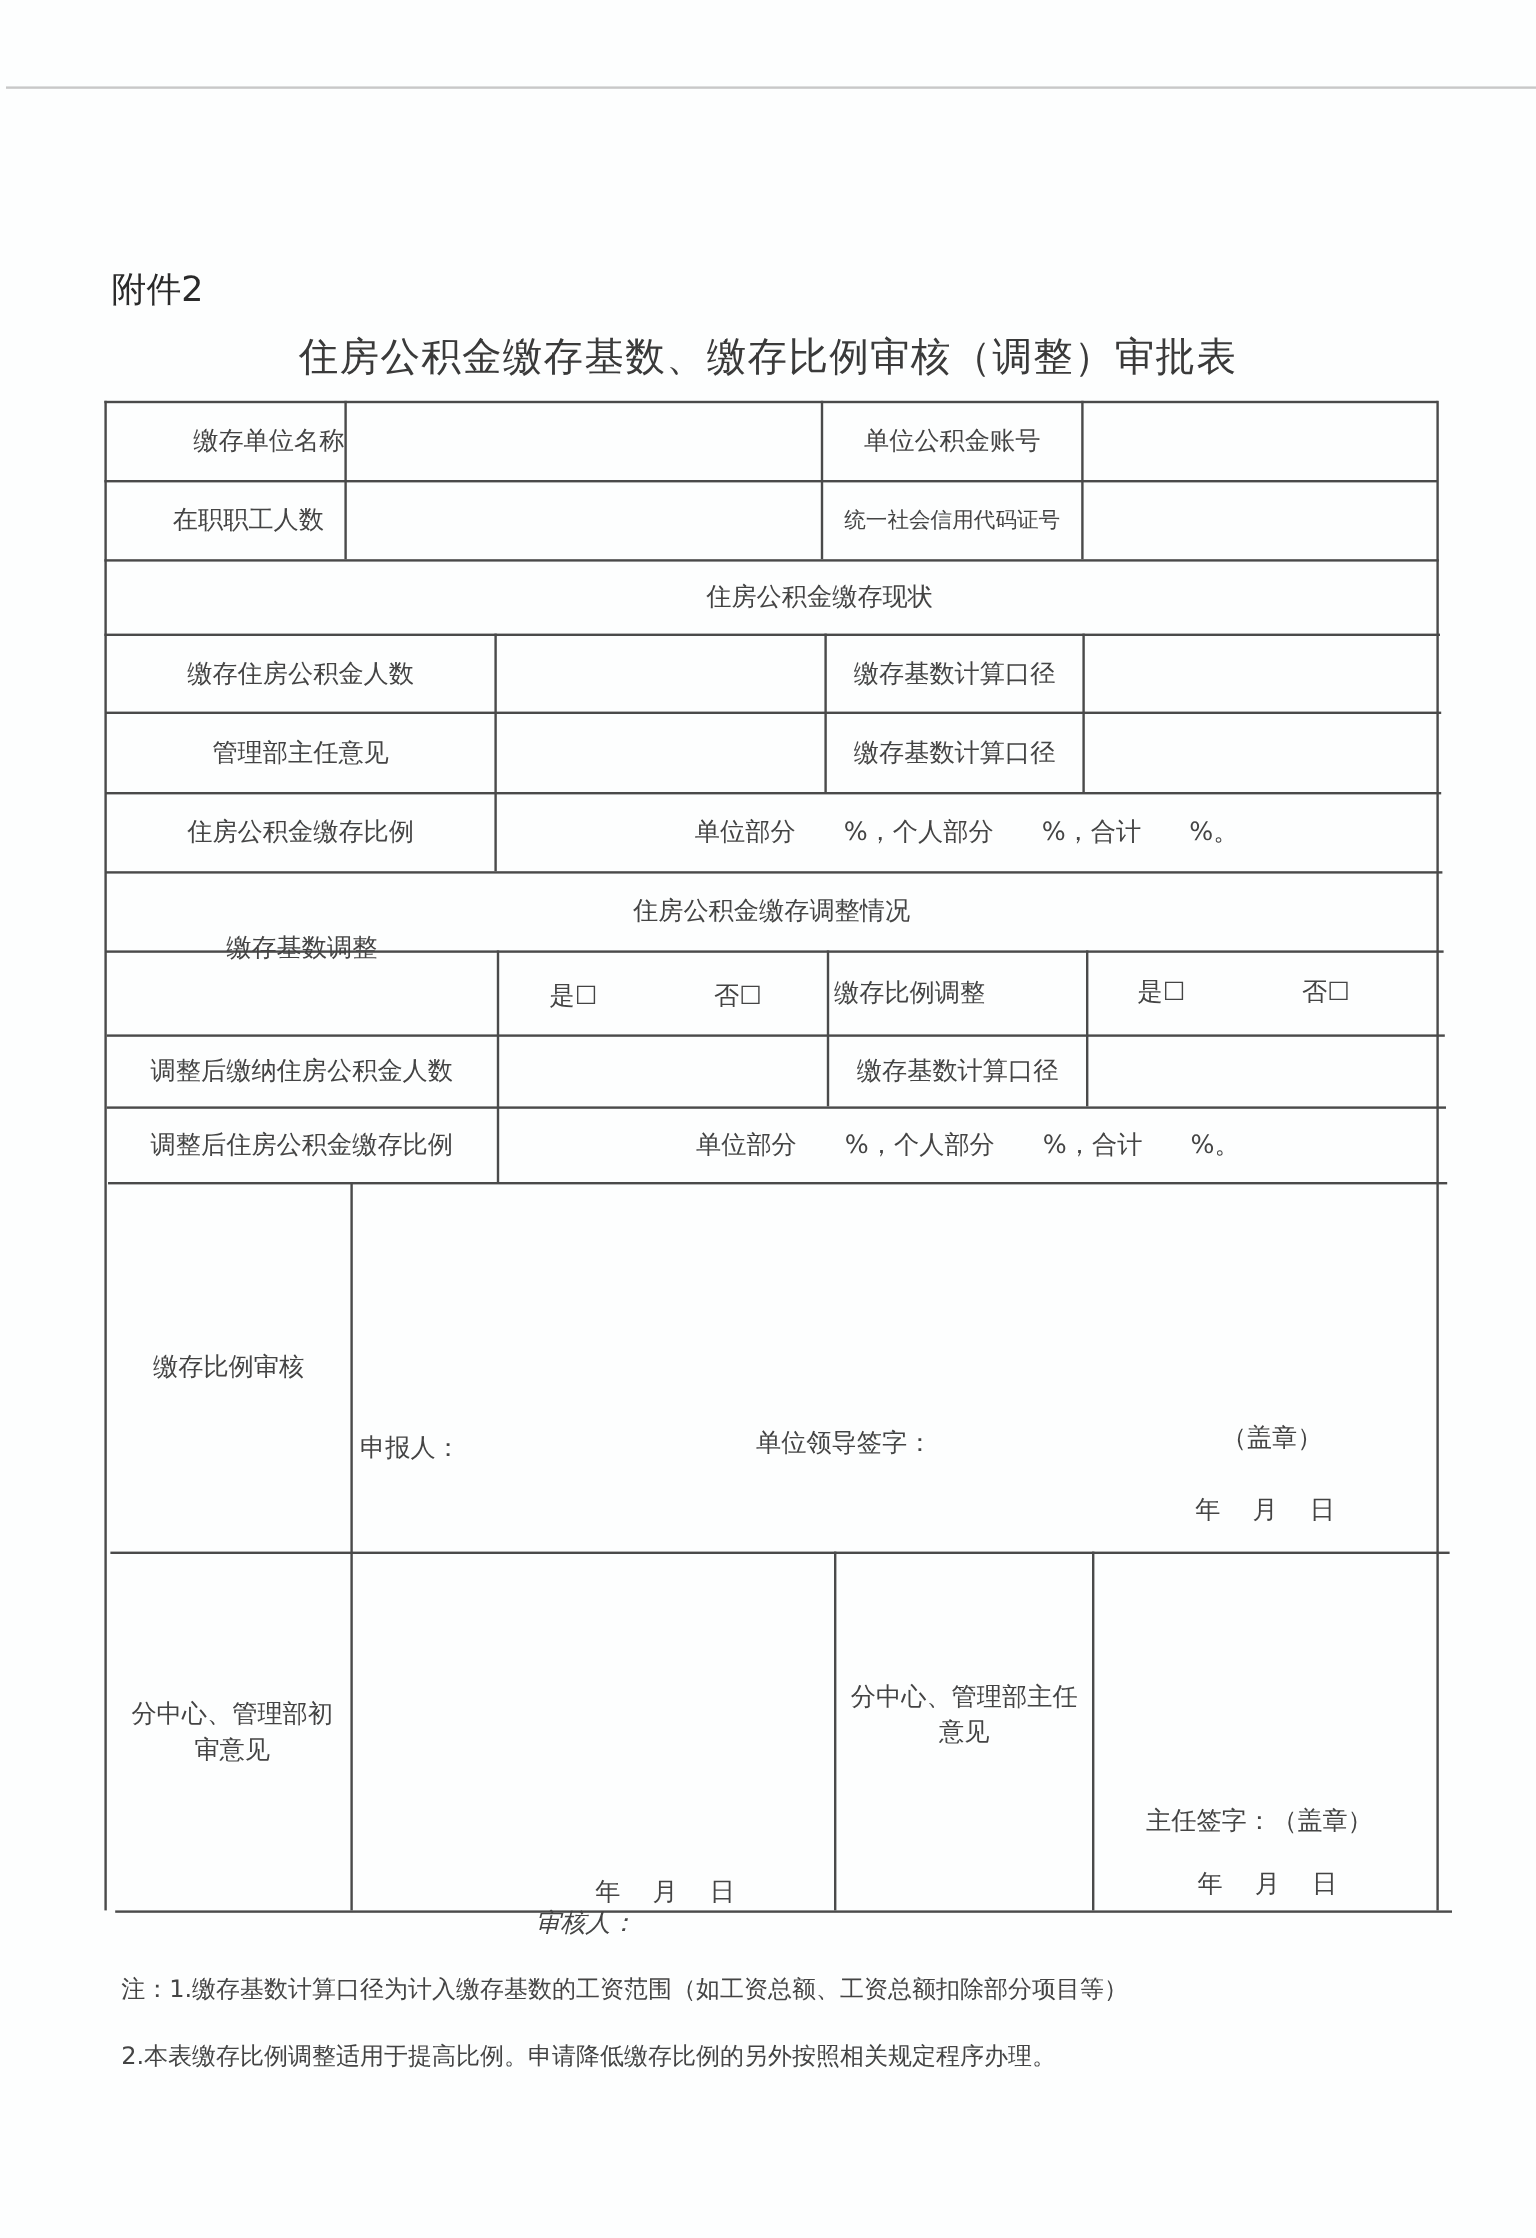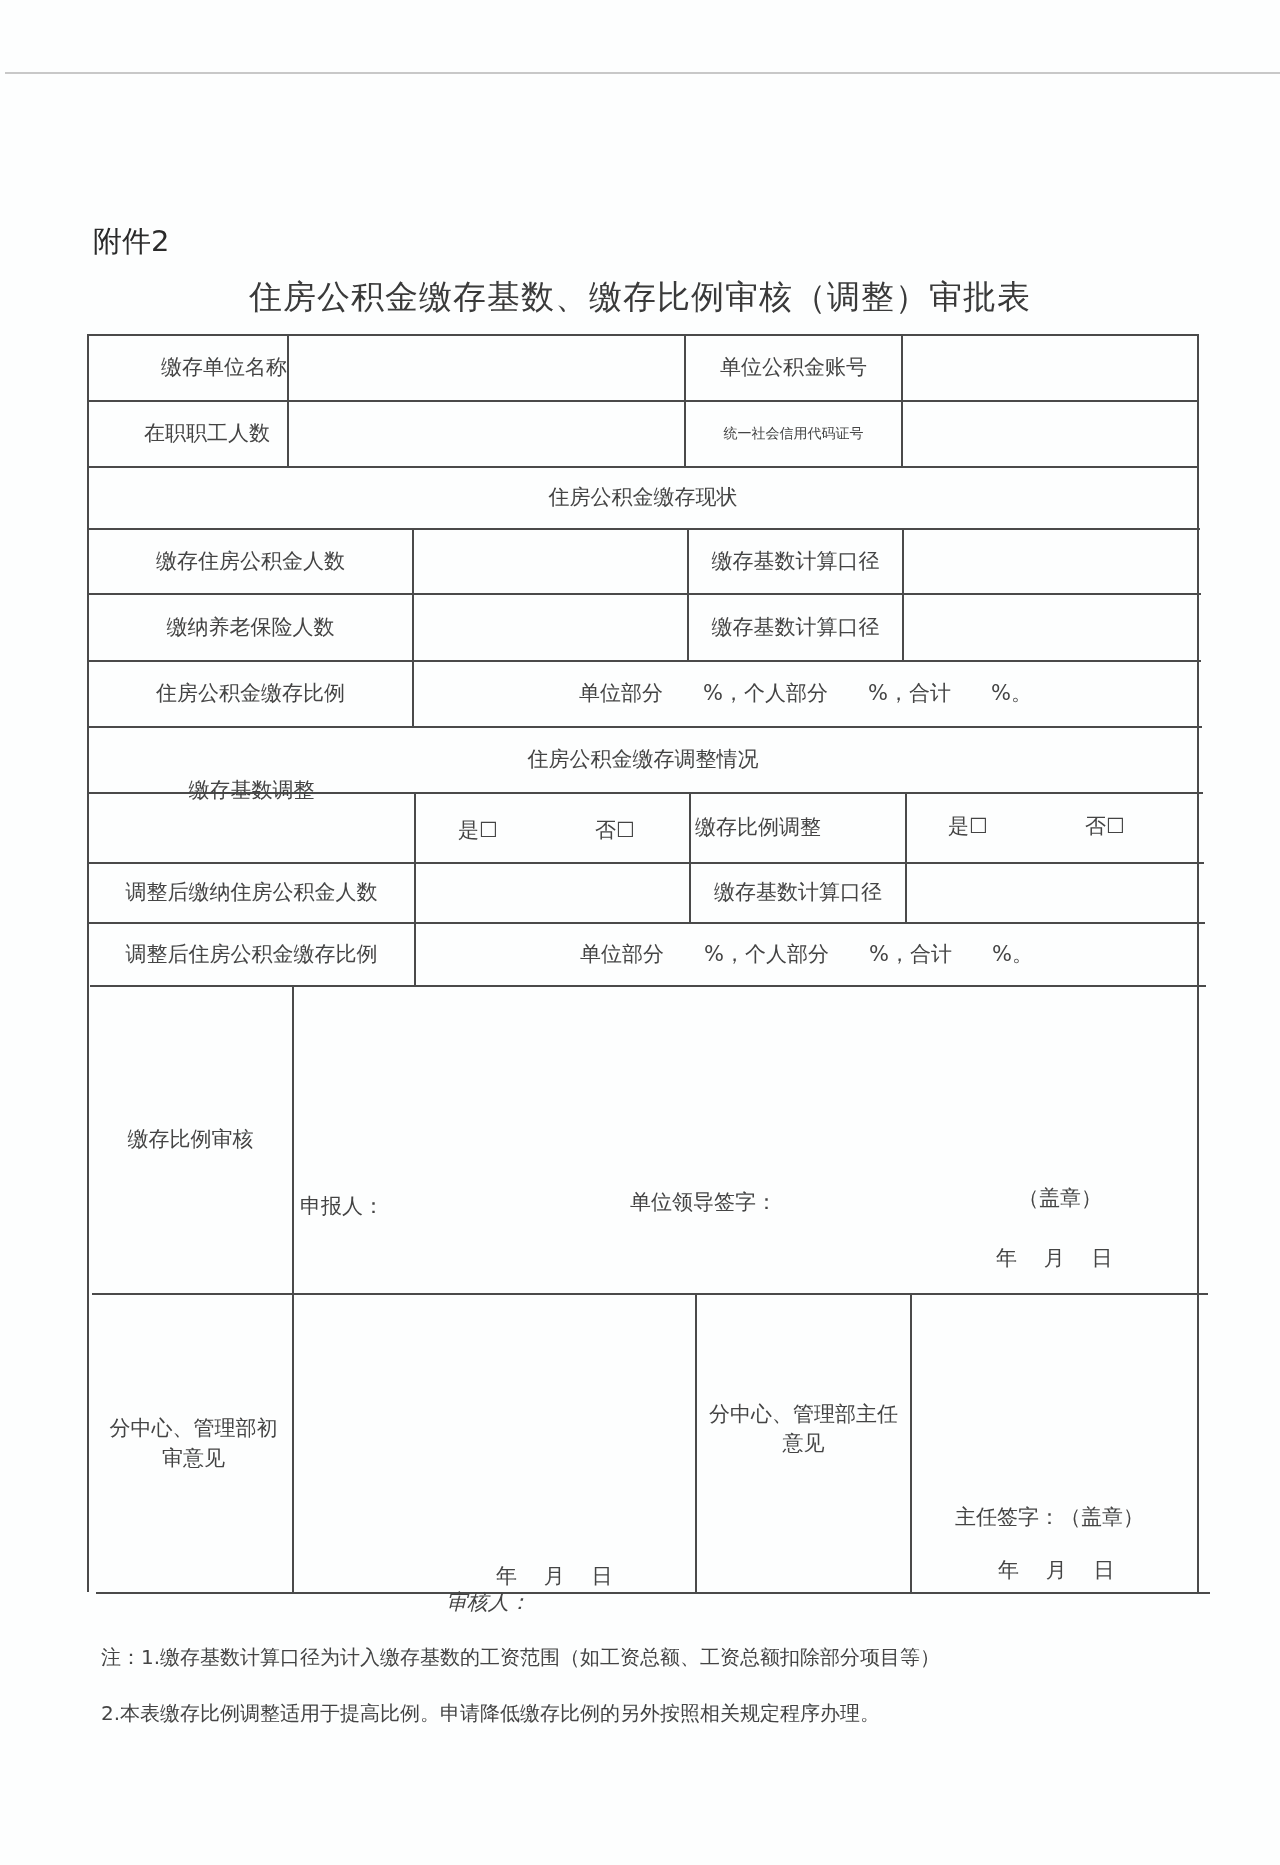--- a/index.html
+++ b/index.html
@@ -5,21 +5,21 @@
   html, body { margin:0; padding:0; }
   body { width:1280px; height:1865px; background:#fdfefe; position:relative; overflow:hidden;
          font-family:"DejaVu Sans","Liberation Sans",sans-serif; color:#333; }
   .topline { position:absolute; left:5px; right:0; top:72px; height:2px; background:#c8c8c8; }
   .attach { position:absolute; left:93px; top:222px; font-size:29px; color:#2a2a2a; }
   .title { position:absolute; left:0; width:1280px; top:275px; text-align:center; font-size:33px; color:#3a3a3a; letter-spacing:1px; }
   .hl { position:absolute; height:2px; background:#4a4a4a; }
   .vl { position:absolute; width:2px; background:#4a4a4a; }
   .cell { position:absolute; display:flex; align-items:center; justify-content:center; text-align:center;
           font-size:21px; color:#444; line-height:1.4; }
-  .small { font-size:14px;border-radius:31px; }
+  .small { font-size:18px;border-radius:31px; }
   .txt { position:absolute; font-size:21px; color:#444; white-space:pre; }
   .note { position:absolute; left:101px; font-size:20px; color:#444; white-space:nowrap; }
 </style>
 </head>
 <body>
 
 <div class="topline"></div>
 <div class="attach">附件2</div>
 <div class="title">住房公积金缴存基数、缴存比例审核（调整）审批表</div>
 
@@ -62,28 +62,28 @@
   <div class="cell" style="left:89px;top:336px;width:198px;height:64px;margin-left:36px;">缴存单位名称</div>
   <div class="cell" style="left:289px;top:336px;width:395px;height:64px;"></div>
   <div class="cell" style="left:686px;top:336px;width:215px;height:64px;">单位公积金账号</div>
   <div class="cell" style="left:903px;top:336px;width:294px;height:64px;"></div>
 
   <div class="cell" style="left:89px;top:402px;width:236px;height:64px;">在职职工人数</div>
   <div class="cell" style="left:289px;top:402px;width:395px;height:64px;"></div>
   <div class="cell small" style="left:686px;top:402px;width:215px;height:64px;">统一社会信用代码证号</div>
   <div class="cell" style="left:903px;top:402px;width:294px;height:64px;"></div>
 
-  <div class="cell" style="left:89px;top:468px;width:1108px;height:60px;">住房公积金缴存现状</div>
+  <div class="cell" style="left:89px;top:468px;width:1108px;height:60px;padding-left:40px;">住房公积金缴存现状</div>
 
   <div class="cell" style="left:89px;top:530px;width:323px;height:63px;">缴存住房公积金人数</div>
   <div class="cell" style="left:414px;top:530px;width:273px;height:63px;"></div>
   <div class="cell" style="left:689px;top:530px;width:213px;height:63px;">缴存基数计算口径</div>
   <div class="cell" style="left:904px;top:530px;width:293px;height:63px;"></div>
 
-  <div class="cell" style="left:89px;top:595px;width:323px;height:65px;">缴纳养老保险人数</div>
+  <div class="cell" style="left:89px;top:595px;width:323px;height:65px;">管理部主任意见</div>
   <div class="cell" style="left:414px;top:595px;width:273px;height:65px;"></div>
   <div class="cell" style="left:689px;top:595px;width:213px;height:65px;">缴存基数计算口径</div>
   <div class="cell" style="left:904px;top:595px;width:293px;height:65px;"></div>
 
   <div class="cell" style="left:89px;top:662px;width:323px;height:64px;">住房公积金缴存比例</div>
   <div class="cell" style="left:414px;top:662px;width:783px;height:64px;white-space:pre;">单位部分      %，个人部分      %，合计      %。</div>
 
   <div class="cell" style="left:89px;top:728px;width:1108px;height:64px;">住房公积金缴存调整情况</div>
 
   <div class="cell" style="left:89px;top:757px;width:325px;height:68px;">缴存基数调整</div>

